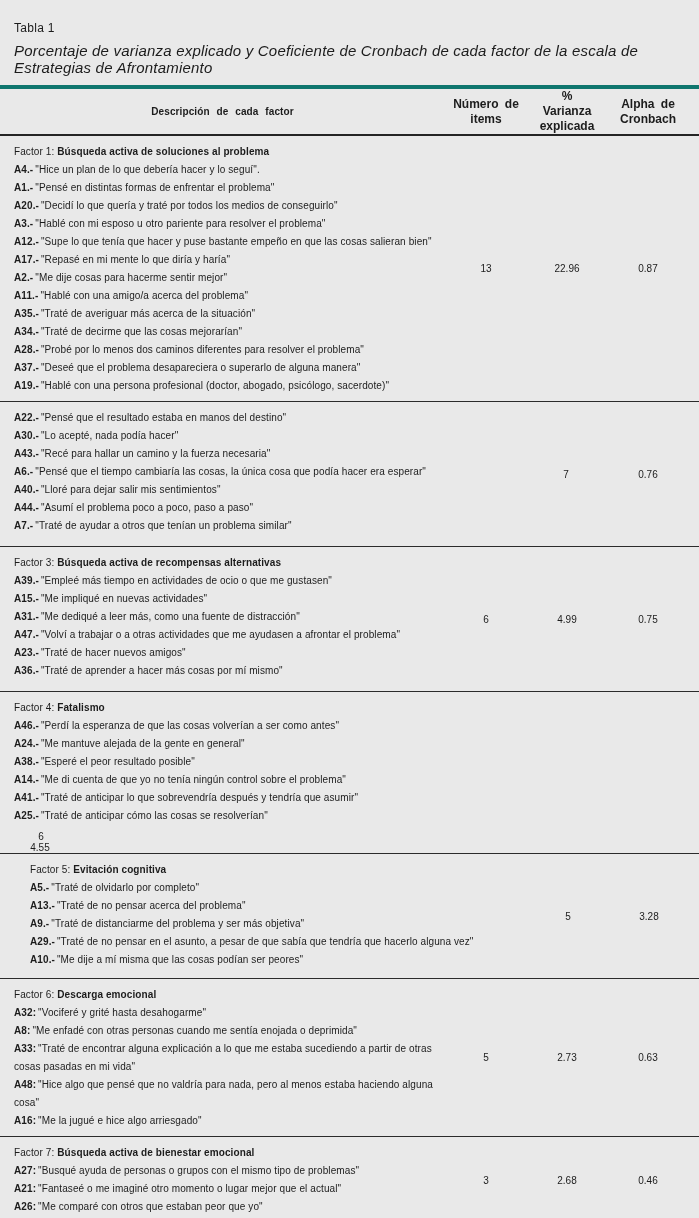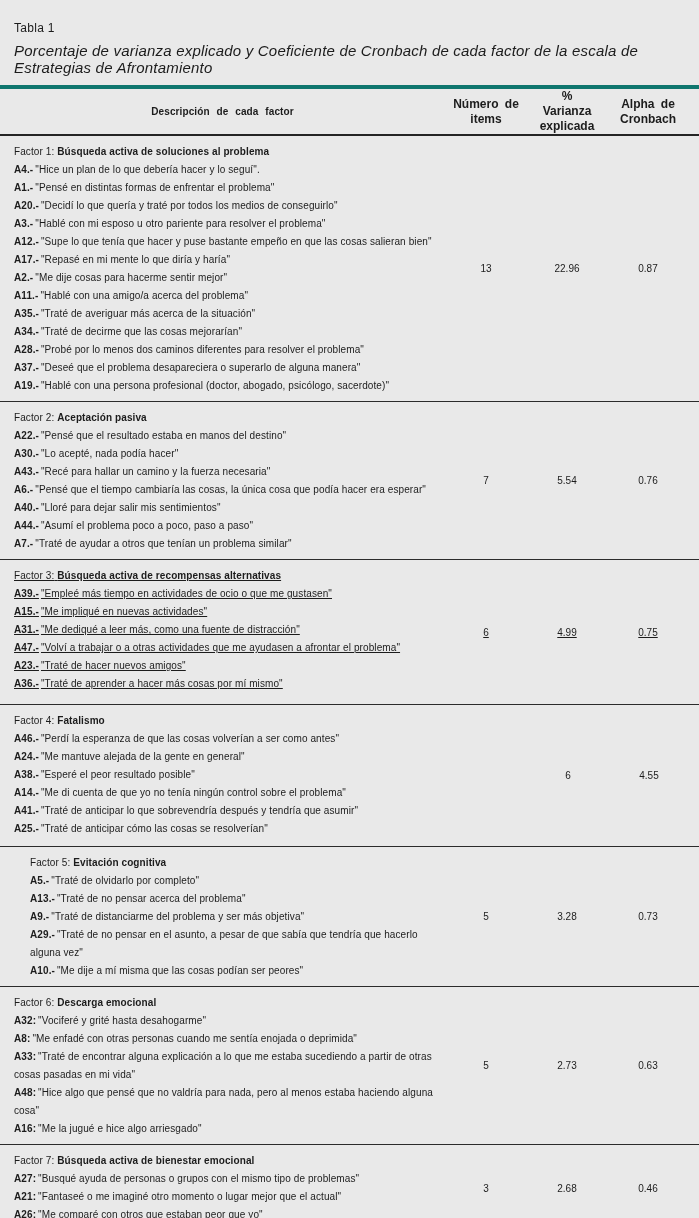--- a/index.html
+++ b/index.html
@@ -136,24 +136,20 @@
   </div>
 </div>
     </div>
     <div class="val-cell w1">13</div>
     <div class="val-cell w2">22.96</div>
     <div class="val-cell w3">0.87</div>
   </div>
 
   <div class="section" style="min-height: 145px;">
     <div class="section-desc">
-      <div class="factor-heading">
-        <span class="b-label">Factor 2:</span>
-        <span class="factor-name">Aceptación pasiva</span>
-      </div>
       <div class="items">
   <div class="item-line">
     <span class="item-code">A22.-</span><span>"Pensé que el resultado estaba en manos del destino"</span>
   </div>
 
   <div class="item-line">
     <span class="item-code">A30.-</span><span>"Lo acepté, nada podía hacer"</span>
   </div>
 
   <div class="item-line">
@@ -171,25 +167,24 @@
   <div class="item-line">
     <span class="item-code">A44.-</span><span>"Asumí el problema poco a poco, paso a paso"</span>
   </div>
 
   <div class="item-line">
     <span class="item-code">A7.-</span><span>"Traté de ayudar a otros que tenían un problema similar"</span>
   </div>
 </div>
     </div>
     <div class="val-cell w1">7</div>
-    <div class="val-cell w2">5.54</div>
     <div class="val-cell w3">0.76</div>
   </div>
 
-  <div class="section" style="min-height: 145px; text-decoration: underline;">
+  <div class="section" style="min-height: 145px;">
     <div class="section-desc">
       <div class="factor-heading">
         <span class="b-label">Factor 3:</span>
         <span class="factor-name">Búsqueda activa de recompensas alternativas</span>
       </div>
       <div class="items">
   <div class="item-line">
     <span class="item-code">A39.-</span><span>"Empleé más tiempo en actividades de ocio o que me gustasen"</span>
   </div>
 
@@ -212,21 +207,21 @@
   <div class="item-line">
     <span class="item-code">A36.-</span><span>"Traté de aprender a hacer más cosas por mí mismo"</span>
   </div>
 </div>
     </div>
     <div class="val-cell w1">6</div>
     <div class="val-cell w2">4.99</div>
     <div class="val-cell w3">0.75</div>
   </div>
 
-  <div class="section" style="min-height: 142px;">
+  <div class="section" style="min-height: 142px; flex-direction: column;">
     <div class="section-desc">
       <div class="factor-heading">
         <span class="b-label">Factor 4:</span>
         <span class="factor-name">Fatalismo</span>
       </div>
       <div class="items">
   <div class="item-line">
     <span class="item-code">A46.-</span><span>"Perdí la esperanza de que las cosas volverían a ser como antes"</span>
   </div>
 
@@ -278,21 +273,20 @@
     <span class="item-code">A29.-</span><span>"Traté de no pensar en el asunto, a pesar de que sabía que tendría que hacerlo alguna vez"</span>
   </div>
 
   <div class="item-line">
     <span class="item-code">A10.-</span><span>"Me dije a mí misma que las cosas podían ser peores"</span>
   </div>
 </div>
     </div>
     <div class="val-cell w1">5</div>
     <div class="val-cell w2">3.28</div>
-    <div class="val-cell w3">0.73</div>
   </div>
 
   <div class="section" style="min-height: 128px;">
     <div class="section-desc">
       <div class="factor-heading">
         <span class="b-label">Factor 6:</span>
         <span class="factor-name">Descarga emocional</span>
       </div>
       <div class="items">
   <div class="item-line">

